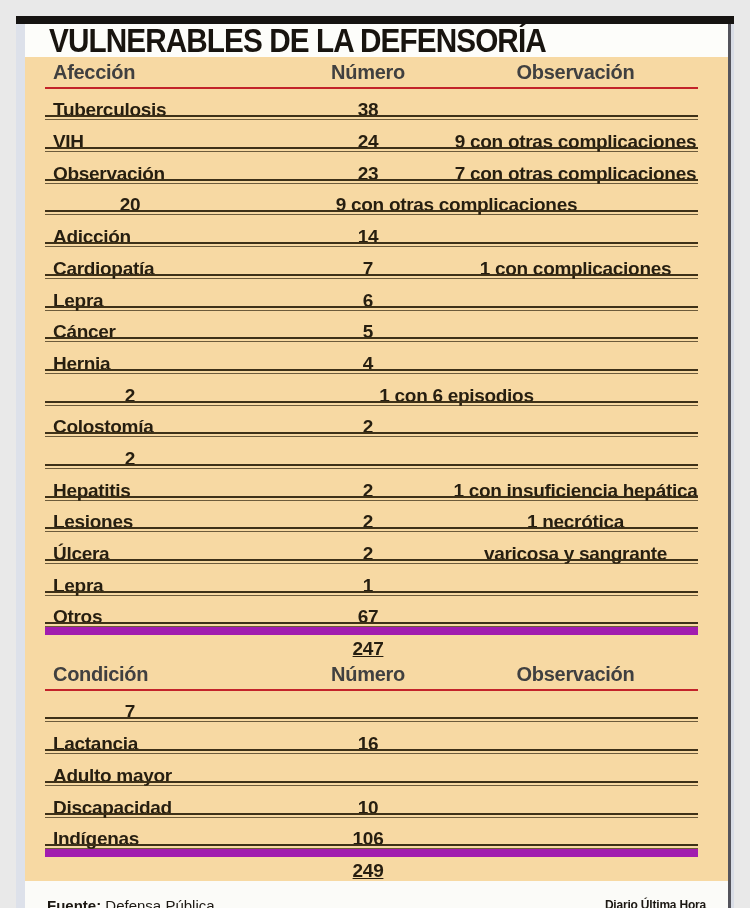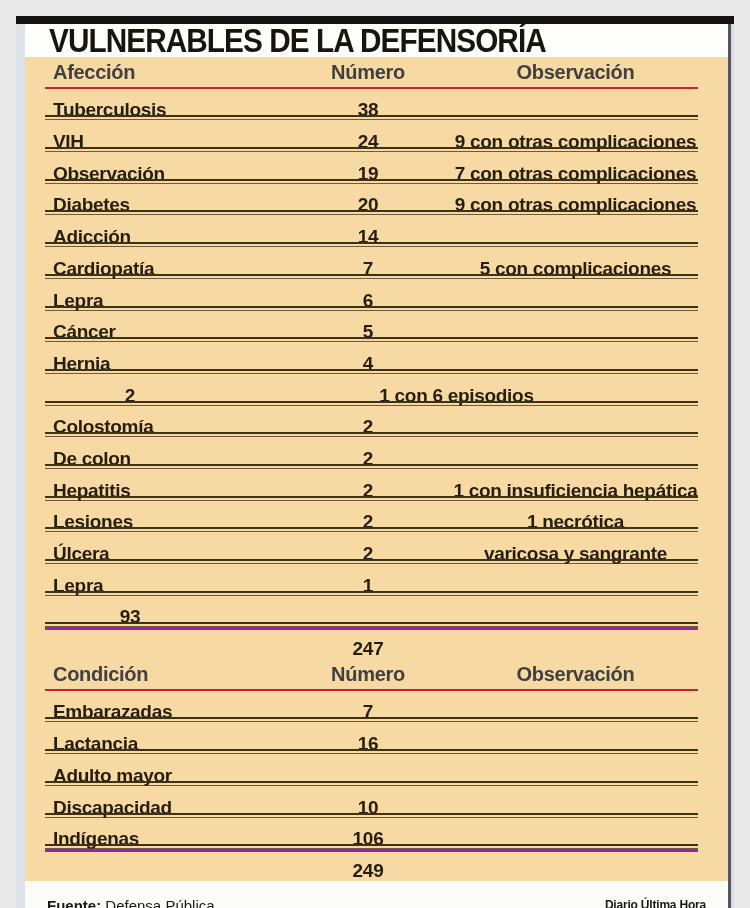--- a/index.html
+++ b/index.html
@@ -38,21 +38,21 @@
     position:relative;
     font-size:19px;font-weight:bold;color:#261e10;
     letter-spacing:-0.3px;
     padding-bottom:1px;line-height:1;
   }
   .trow.data::after{
     content:"";position:absolute;left:0;right:0;bottom:0;height:5px;
     background:linear-gradient(#3e3118 0 2px,transparent 2px 4px,rgba(62,49,24,.75) 4px 5px);
   }
   .trow.header{color:#404040;border-bottom:2px solid #c3232a;padding-bottom:5px;font-size:20px;}
-  .trow.total{border-top:3px solid #a21caf;}
+  .trow.total{border-top:8px solid #a21caf;text-decoration:underline;}
   .c-name{width:230px;padding-left:8px;text-align:left;white-space:nowrap;}
   .c-num{width:170px;text-align:center;}
   .c-obs{flex:1;text-align:center;white-space:nowrap;}
 
   .footer-band{height:26px;background:#fbfbf8;display:flex;align-items:center;
     justify-content:space-between;padding:16px 22px;}
   .footer-left{font-size:15px;color:#1c1813;}
   .footer-left b{font-weight:bold;}
   .footer-left .src{font-weight:normal;}
   .footer-right{font-size:12px;font-weight:bold;color:#1c1813;letter-spacing:-0.2px;}
@@ -80,37 +80,36 @@
           <span class="c-num">38</span>
           <span class="c-obs"></span>
         </div>
         <div class="trow data">
           <span class="c-name">VIH</span>
           <span class="c-num">24</span>
           <span class="c-obs">9 con otras complicaciones</span>
         </div>
         <div class="trow data">
           <span class="c-name">Observación</span>
-          <span class="c-num">19</span>
+          <span class="c-num">23</span>
           <span class="c-obs">7 con otras complicaciones</span>
         </div>
         <div class="trow data">
-          <span class="c-name">Diabetes</span>
           <span class="c-num">20</span>
           <span class="c-obs">9 con otras complicaciones</span>
         </div>
         <div class="trow data">
           <span class="c-name">Adicción</span>
           <span class="c-num">14</span>
           <span class="c-obs"></span>
         </div>
         <div class="trow data">
           <span class="c-name">Cardiopatía</span>
           <span class="c-num">7</span>
-          <span class="c-obs">5 con complicaciones</span>
+          <span class="c-obs">1 con complicaciones</span>
         </div>
         <div class="trow data">
           <span class="c-name">Lepra</span>
           <span class="c-num">6</span>
           <span class="c-obs"></span>
         </div>
         <div class="trow data">
           <span class="c-name">Cáncer</span>
           <span class="c-num">5</span>
           <span class="c-obs"></span>
@@ -123,21 +122,20 @@
         <div class="trow data">
           <span class="c-num">2</span>
           <span class="c-obs">1 con 6 episodios</span>
         </div>
         <div class="trow data">
           <span class="c-name">Colostomía</span>
           <span class="c-num">2</span>
           <span class="c-obs"></span>
         </div>
         <div class="trow data">
-          <span class="c-name">De colon</span>
           <span class="c-num">2</span>
           <span class="c-obs"></span>
         </div>
         <div class="trow data">
           <span class="c-name">Hepatitis</span>
           <span class="c-num">2</span>
           <span class="c-obs">1 con insuficiencia hepática</span>
         </div>
         <div class="trow data">
           <span class="c-name">Lesiones</span>
@@ -148,35 +146,35 @@
           <span class="c-name">Úlcera</span>
           <span class="c-num">2</span>
           <span class="c-obs">varicosa y sangrante</span>
         </div>
         <div class="trow data">
           <span class="c-name">Lepra</span>
           <span class="c-num">1</span>
           <span class="c-obs"></span>
         </div>
         <div class="trow data">
-          <span class="c-num">93</span>
+          <span class="c-name">Otros</span>
+          <span class="c-num">67</span>
           <span class="c-obs"></span>
         </div>
         <div class="trow total">
           <span class="c-name"></span>
           <span class="c-num">247</span>
           <span class="c-obs"></span>
         </div>
         <div class="trow header">
           <span class="c-name">Condición</span>
           <span class="c-num">Número</span>
           <span class="c-obs">Observación</span>
         </div>
         <div class="trow data">
-          <span class="c-name">Embarazadas</span>
           <span class="c-num">7</span>
           <span class="c-obs"></span>
         </div>
         <div class="trow data">
           <span class="c-name">Lactancia</span>
           <span class="c-num">16</span>
           <span class="c-obs"></span>
         </div>
         <div class="trow data">
           <span class="c-name">Adulto mayor</span>

